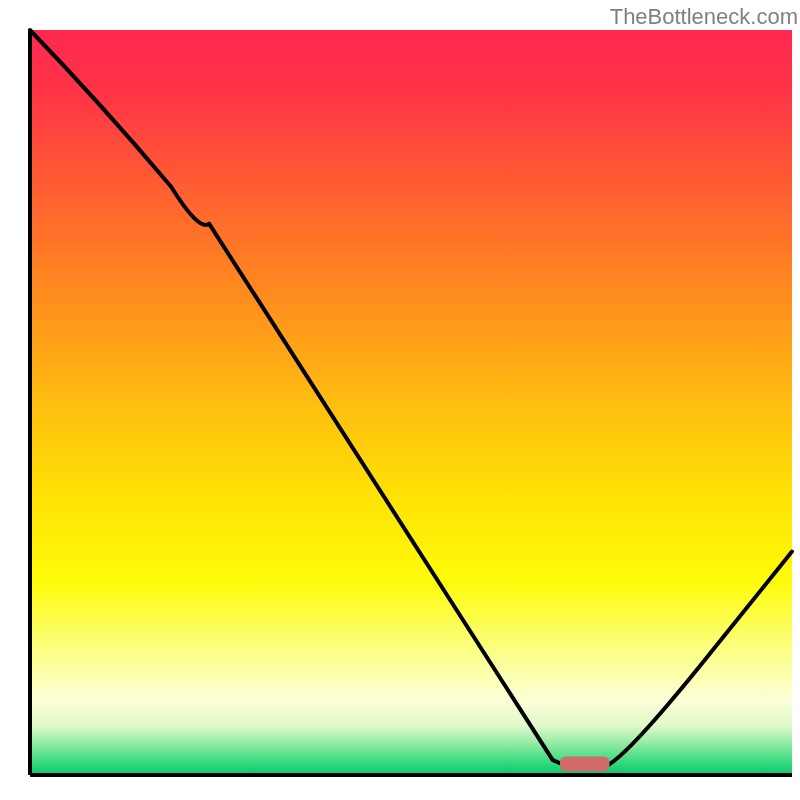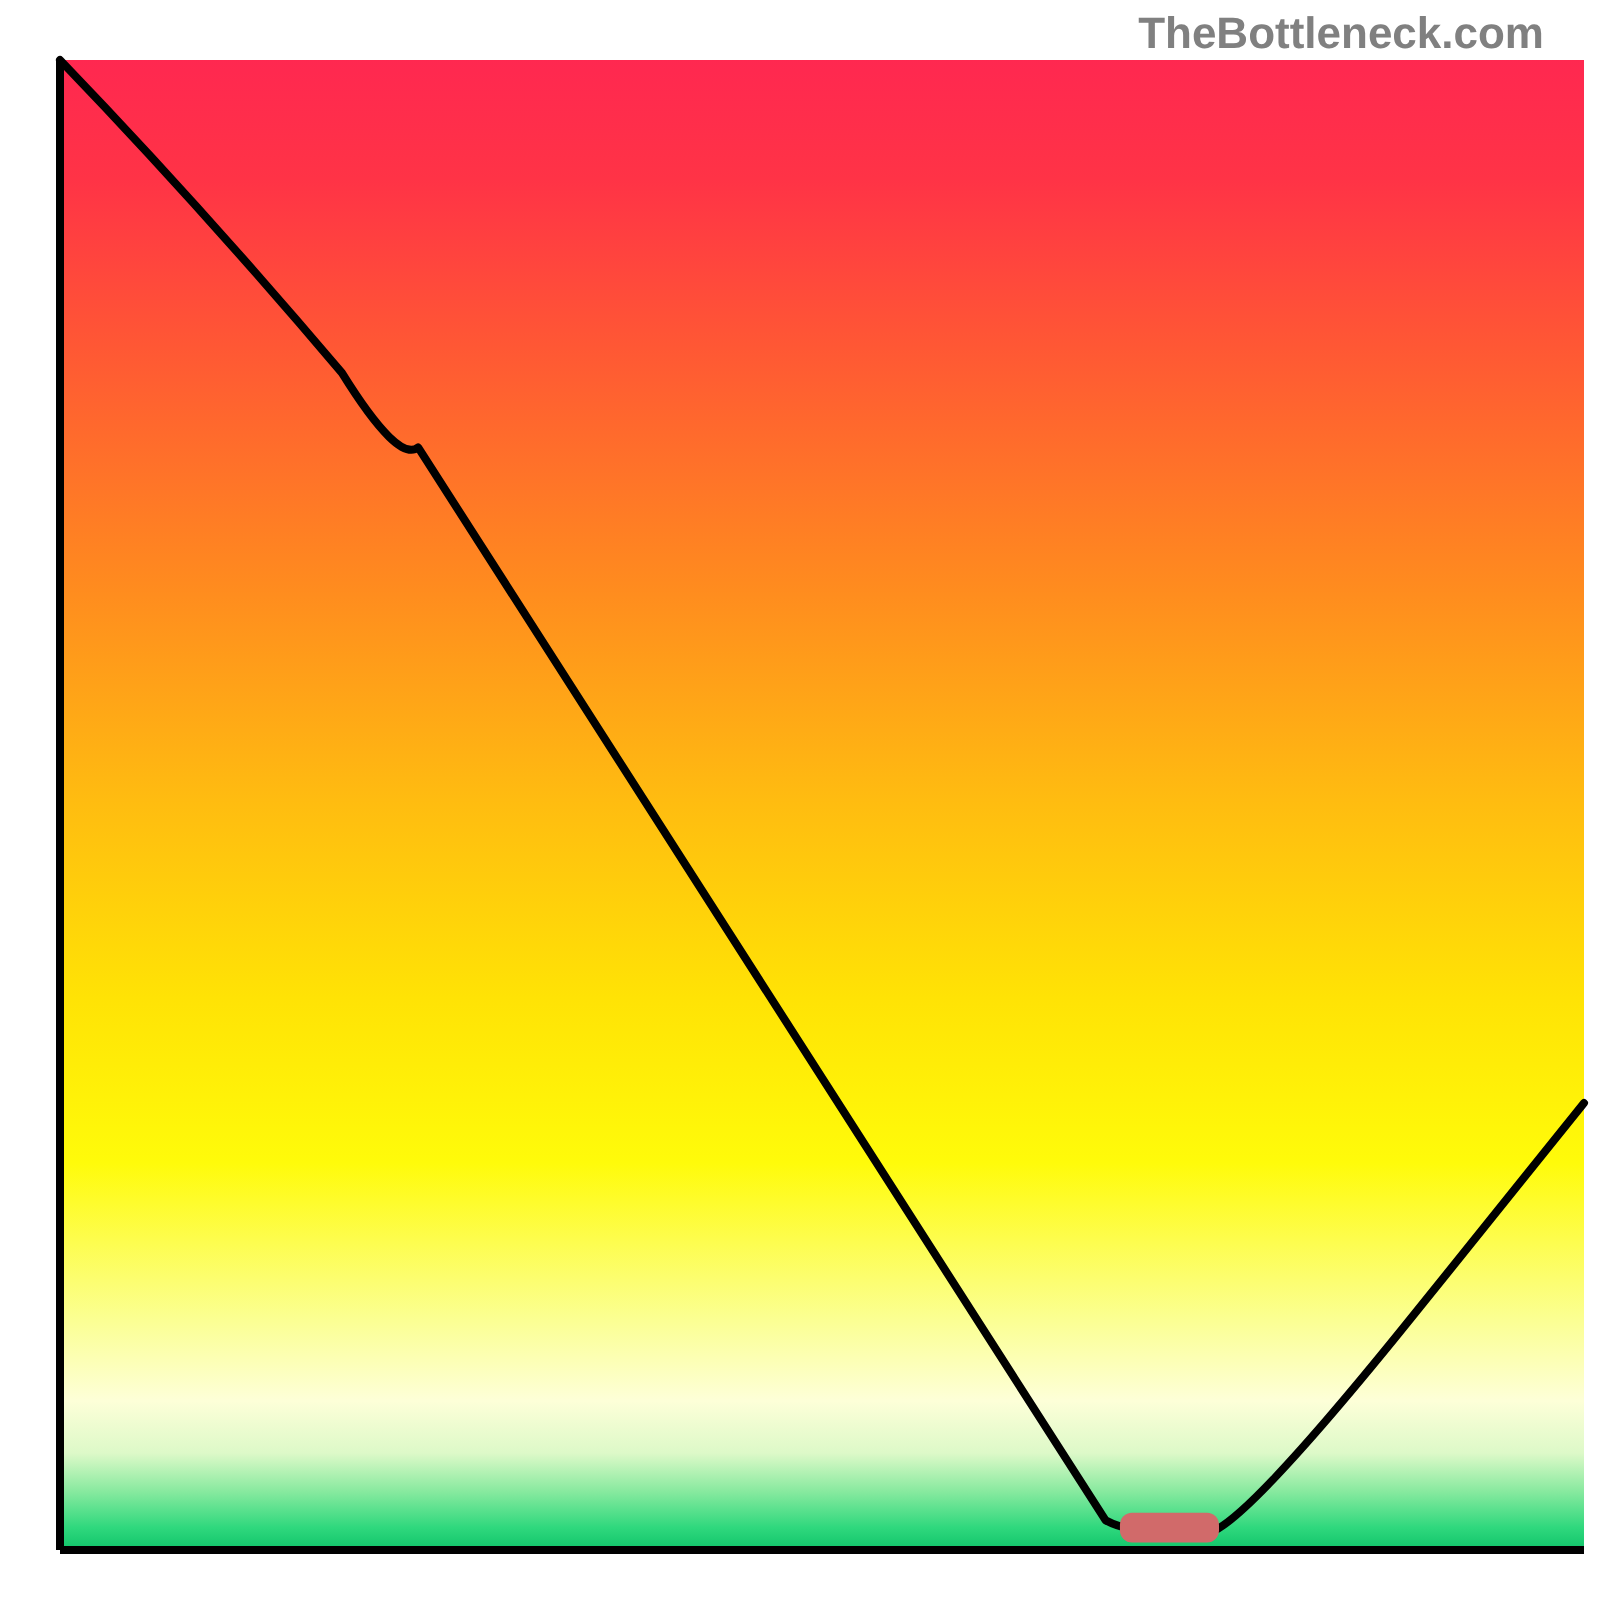--- a/index.html
+++ b/index.html
@@ -11,23 +11,23 @@
     font-family: Arial, Helvetica, sans-serif;
   }
   .chart-container {
     position: relative;
     width: 800px;
     height: 800px;
   }
   .watermark {
     position: absolute;
     top: 4px;
-    right: 28px;
+    right: 2px;
     font-size: 22px;
-    font-weight: bold;
+    font-weight: normal;
     color: #808080;
     z-index: 10;
   }
   svg.plot {
     position: absolute;
     left: 0;
     top: 0;
   }
 </style>
 </head>

